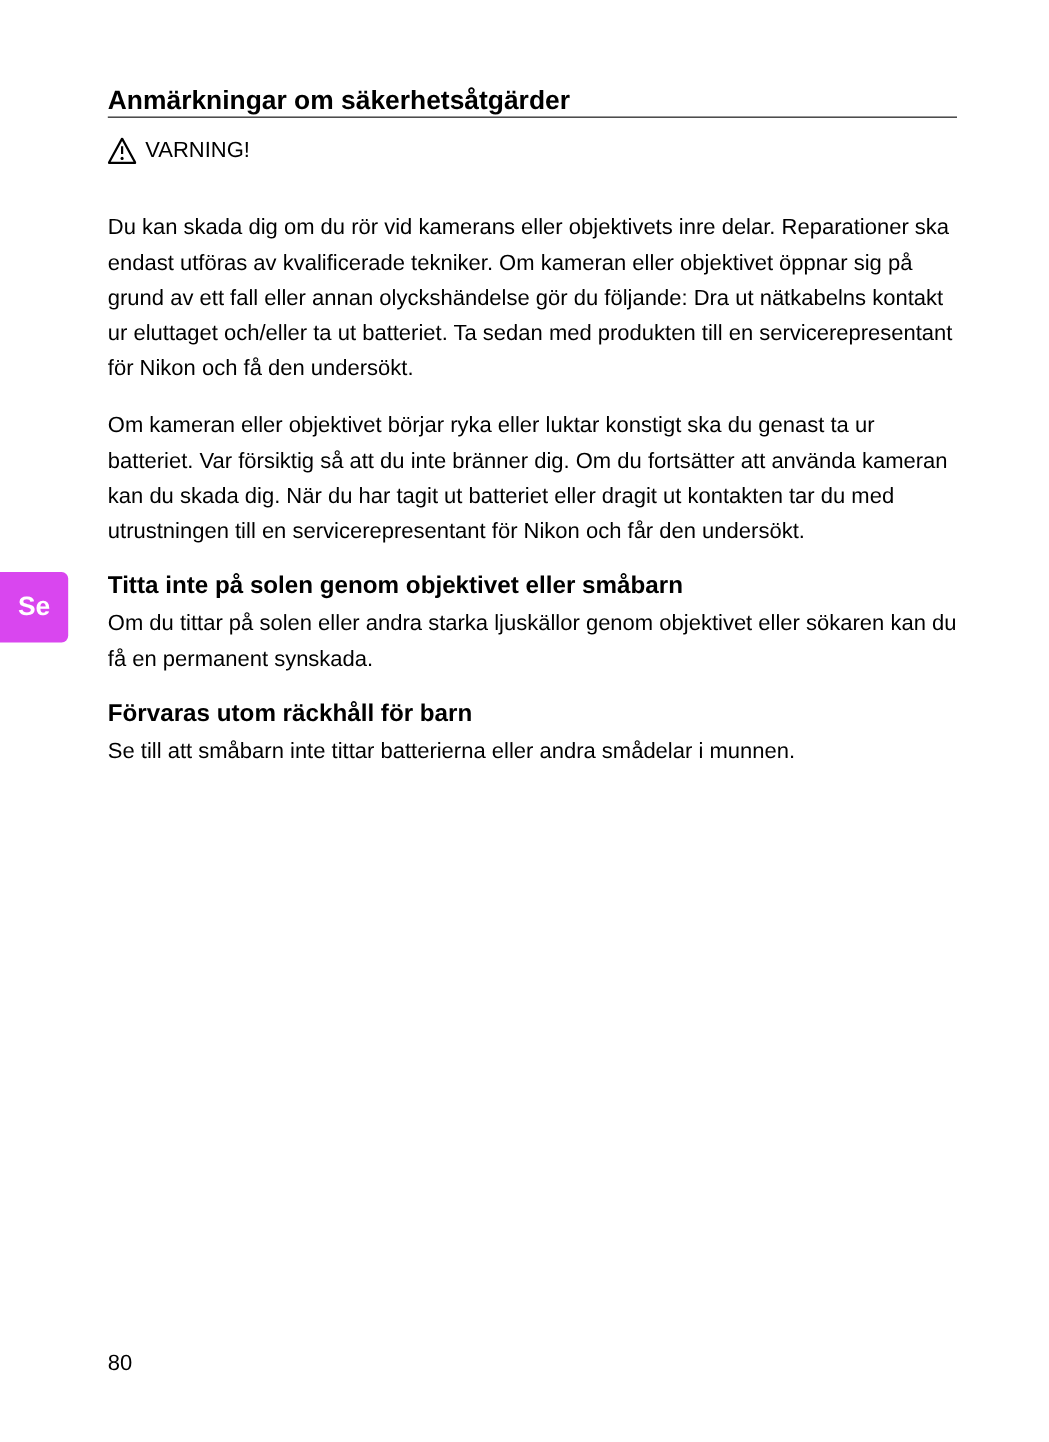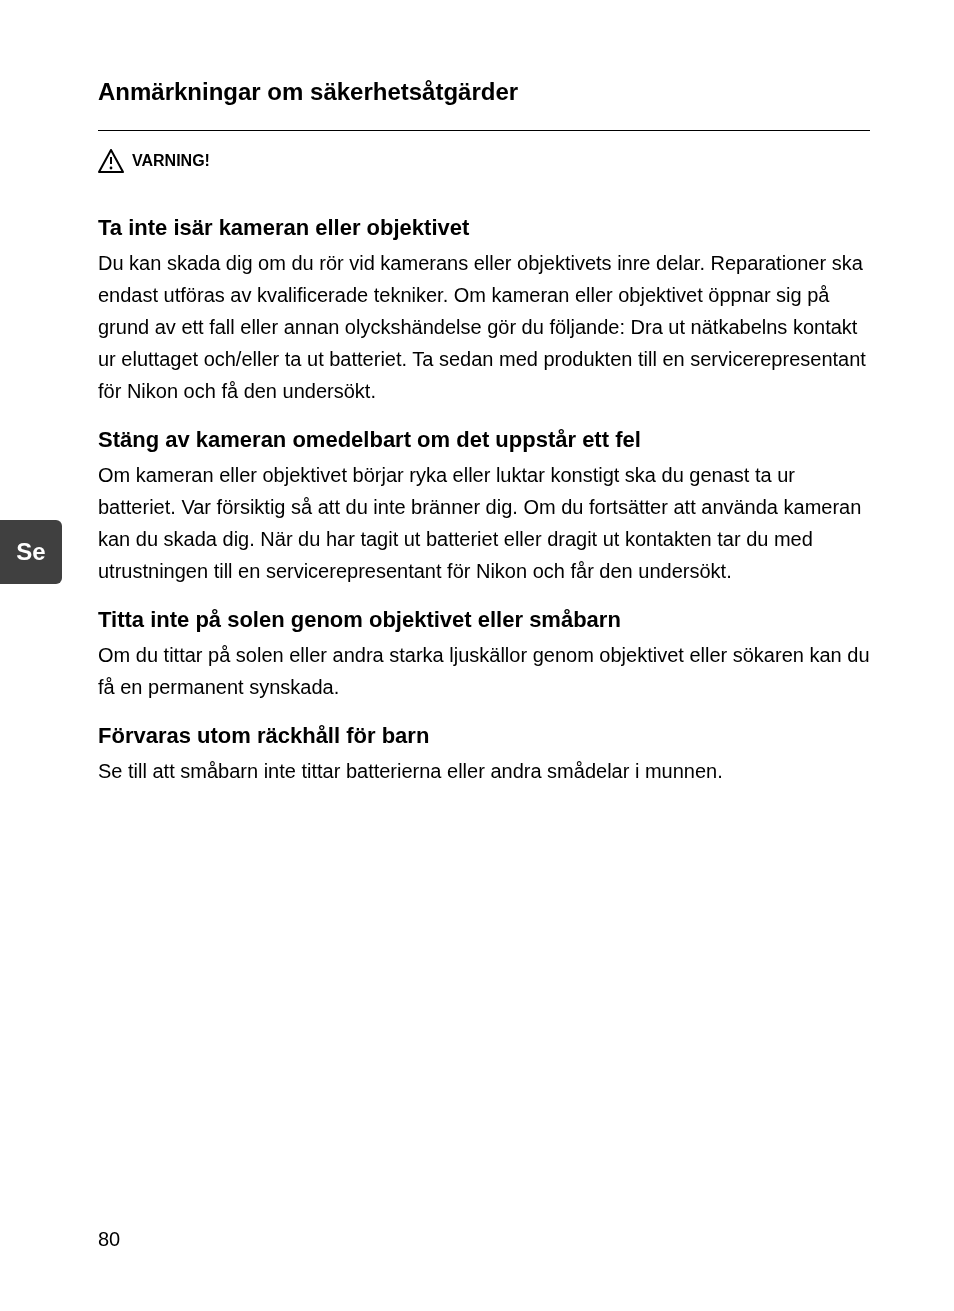--- a/index.html
+++ b/index.html
@@ -10,57 +10,57 @@
     font-family: Arial, Helvetica, sans-serif;
     color: #000;
     position: relative;
   }
   .page {
     padding: 78px 84px 0 98px;
   }
   .section-title {
     font-size: 24px;
     font-weight: bold;
-    padding-bottom: 24px;
+    padding-bottom: 0;
     border-bottom: 1px solid #000;
     margin-bottom: 18px;
   }
   .warning-row {
     display: flex;
     align-items: center;
     gap: 8px;
     margin-bottom: 42px;
   }
   .warning-icon {
     width: 26px;
     height: 24px;
     flex-shrink: 0;
   }
   .warning-text {
-    font-size: 16px;
-    font-weight: bold;
+    font-size: 20px;
+    font-weight: normal;
   }
   .block { margin-bottom: 20px; }
   .block-heading {
     font-size: 22px;
     font-weight: 600;
     margin-bottom: 6px;
   }
   .block-body {
     font-size: 20px;
     line-height: 1.6;
     font-weight: 400;
   }
   .lang-tab {
     position: absolute;
     left: 0;
     top: 520px;
     width: 62px;
     height: 64px;
-    background: #404040;
+    background: #d946ef;
     color: #fff;
     font-size: 24px;
     font-weight: bold;
     display: flex;
     align-items: center;
     justify-content: center;
     border-top-right-radius: 6px;
     border-bottom-right-radius: 6px;
   }
   .page-num {
@@ -82,26 +82,24 @@
       <svg viewBox="0 0 26 24" width="26" height="24">
         <path d="M13 1 L25 23 L1 23 Z" fill="none" stroke="#000" stroke-width="2" stroke-linejoin="round"></path>
         <line x1="13" y1="8" x2="13" y2="15" stroke="#000" stroke-width="2"></line>
         <circle cx="13" cy="19" r="1.4" fill="#000"></circle>
       </svg>
     </span>
     <span class="warning-text">VARNING!</span>
   </div>
 
   <div class="block">
-    <div class="block-heading">Ta inte isär kameran eller objektivet</div>
     <div class="block-body">Du kan skada dig om du rör vid kamerans eller objektivets inre delar. Reparationer ska endast utföras av kvalificerade tekniker. Om kameran eller objektivet öppnar sig på grund av ett fall eller annan olyckshändelse gör du följande: Dra ut nätkabelns kontakt ur eluttaget och/eller ta ut batteriet. Ta sedan med produkten till en servicerepresentant för Nikon och få den undersökt.</div>
   </div>
 
   <div class="block">
-    <div class="block-heading">Stäng av kameran omedelbart om det uppstår ett fel</div>
     <div class="block-body">Om kameran eller objektivet börjar ryka eller luktar konstigt ska du genast ta ur batteriet. Var försiktig så att du inte bränner dig. Om du fortsätter att använda kameran kan du skada dig. När du har tagit ut batteriet eller dragit ut kontakten tar du med utrustningen till en servicerepresentant för Nikon och får den undersökt.</div>
   </div>
 
 
   <div class="block">
     <div class="block-heading">Titta inte på solen genom objektivet eller småbarn</div>
     <div class="block-body">Om du tittar på solen eller andra starka ljuskällor genom objektivet eller sökaren kan du få en permanent synskada.</div>
   </div>
 
   <div class="block">

